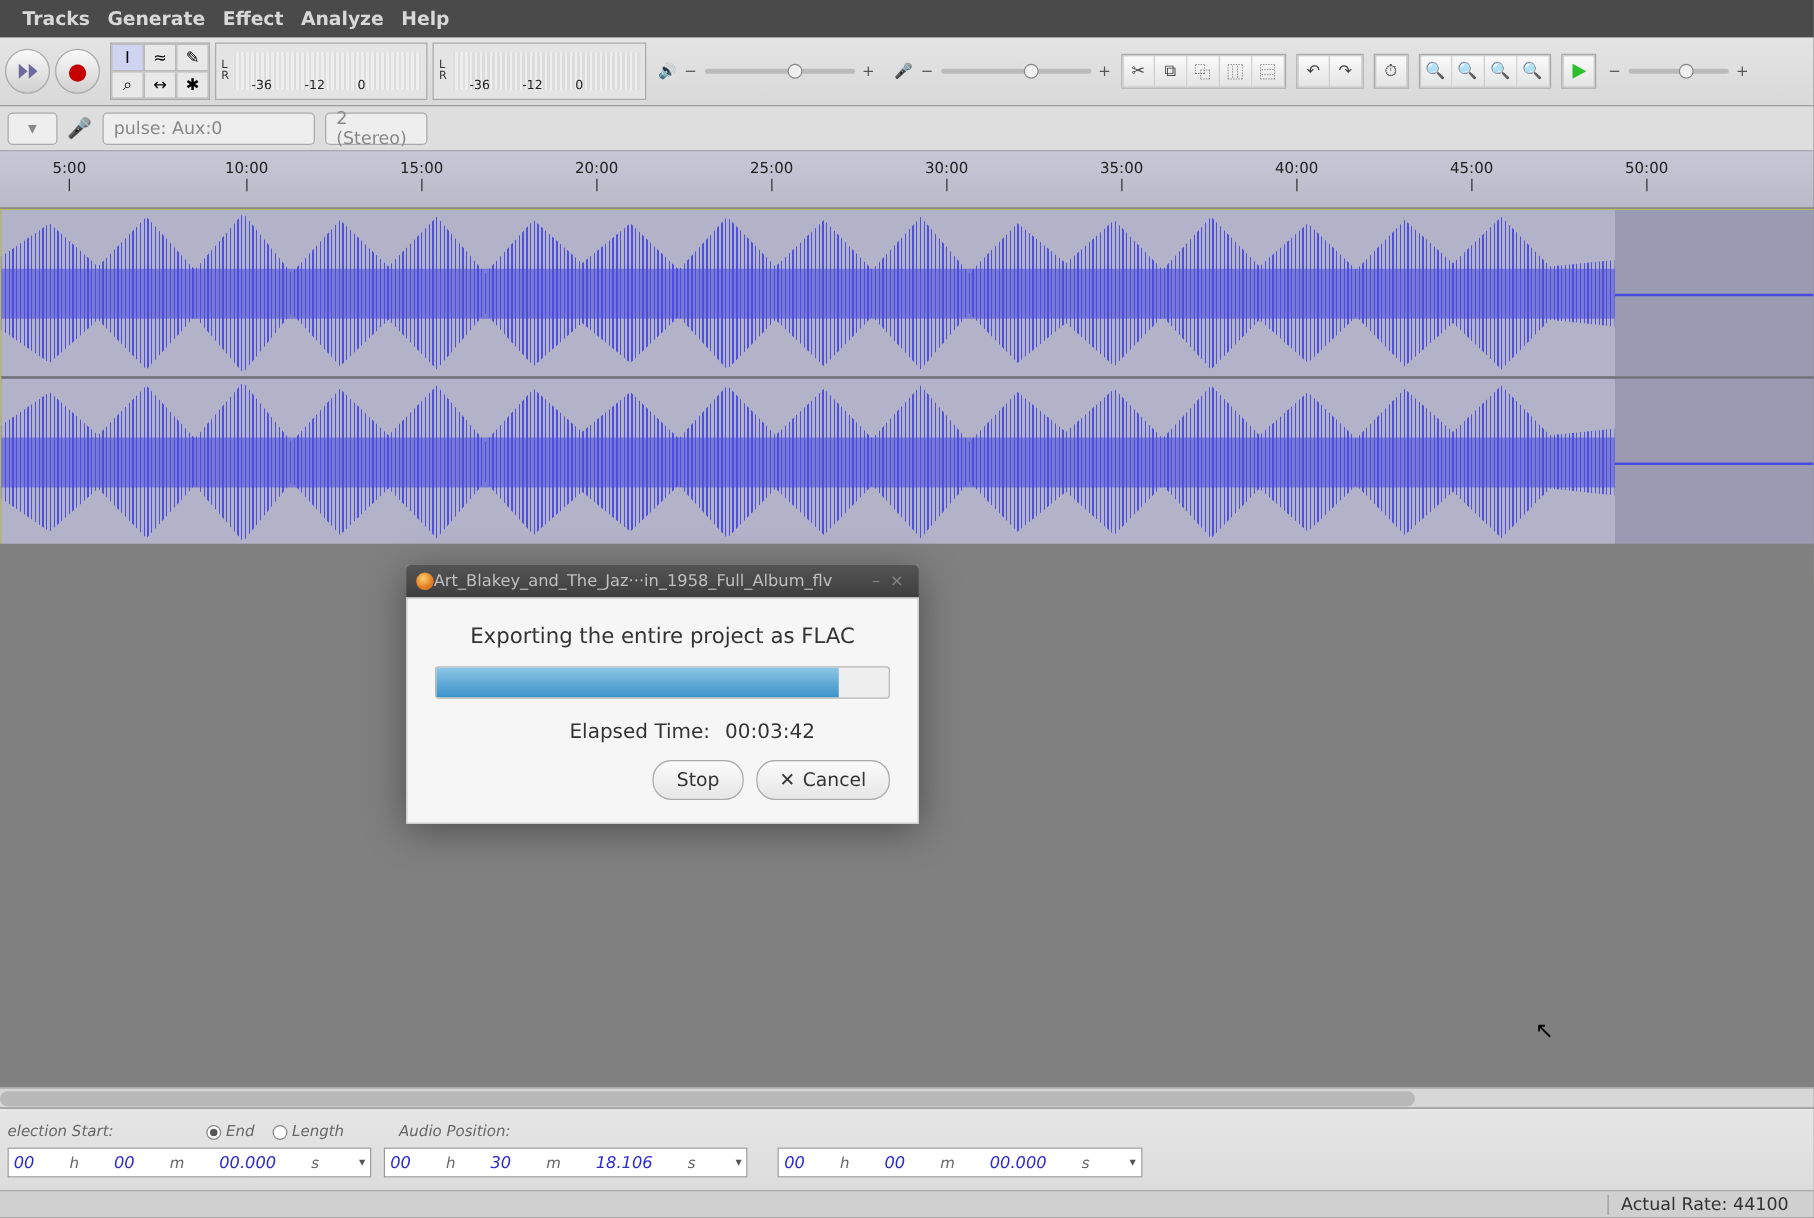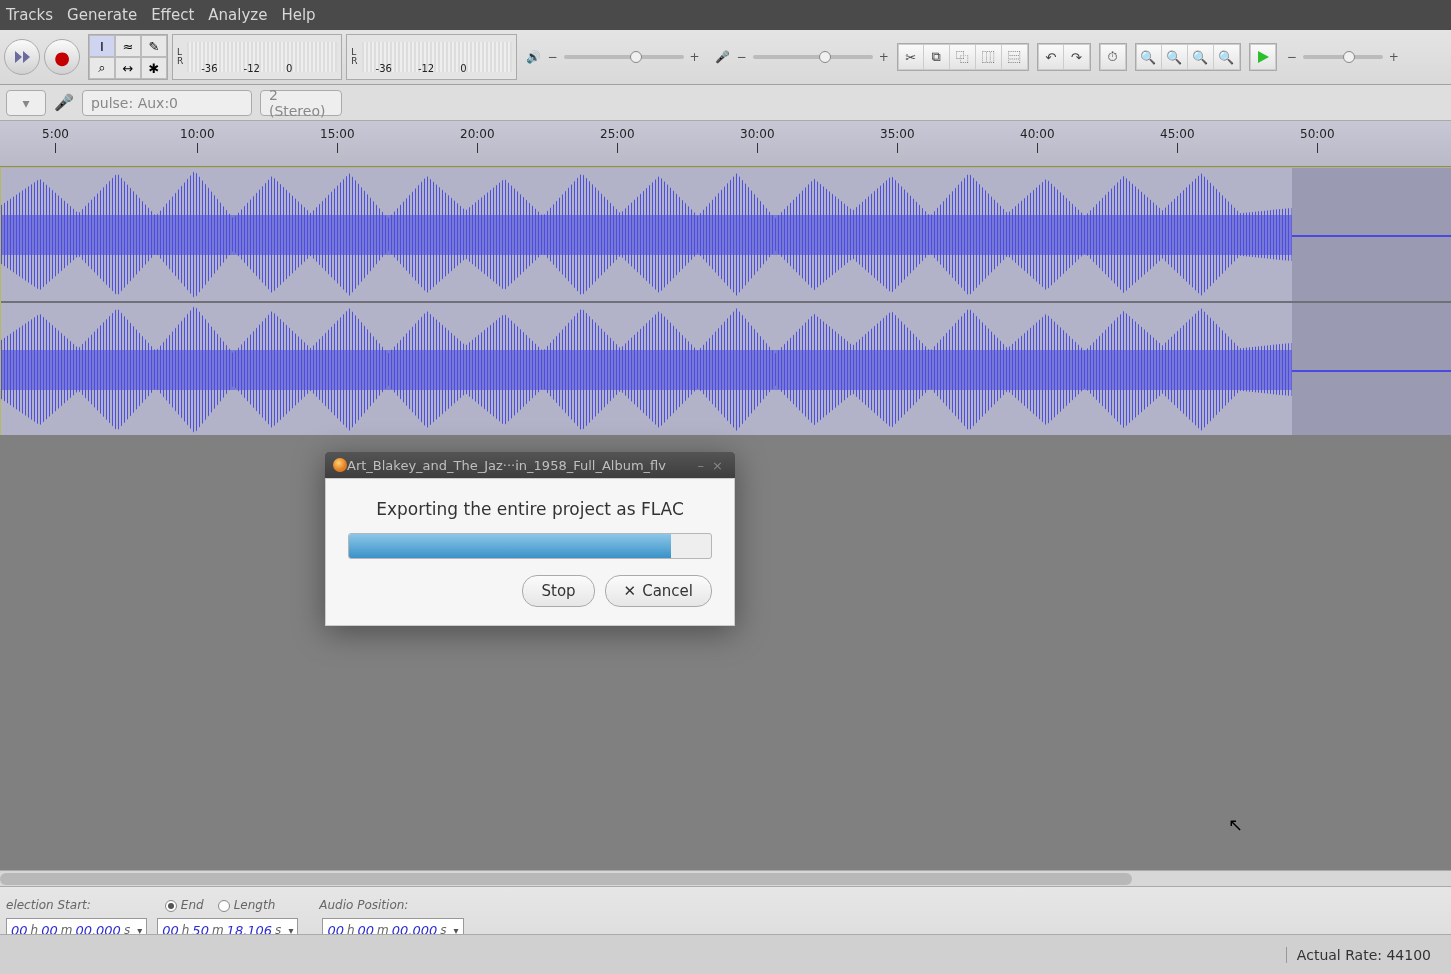--- a/index.html
+++ b/index.html
@@ -1,19 +1,19 @@
 <!DOCTYPE html>
 <html><head>
 <meta charset="utf-8">
 <style>
 * { margin: 0; padding: 0; box-sizing: border-box; font-family: "DejaVu Sans", Ubuntu, sans-serif; }
 body { width: 1451px; height: 974px; background: #808080; overflow: hidden; user-select: none; }
 
 
-.menubar { height: 30px; background: #4a4a4a; display: flex; align-items: center; gap: 14px; padding-left: 6px; font-size: 15px; color: #d8d8d8; }
+.menubar { height: 30px; background: #4a4a4a; display: flex; align-items: center; gap: 14px; padding-left: 18px; font-size: 15px; color: #d8d8d8; font-weight: bold; }
 .menubar span { cursor: default; }
 
 
 .toolbars { height: 55px; background: linear-gradient(#e4e4e4,#d9d9d9); display: flex; align-items: center; border-bottom: 1px solid #a0a0a0;}
 .transport-btn { width: 36px; height: 36px; border-radius: 50%; background: linear-gradient(#fafafa,#d0d0d0); border: 1px solid #aaa; margin-left: 4px; display: flex; align-items: center; justify-content: center; }
 .rec { color: #c40000; font-size: 18px; }
 .skip svg { width:16px; height:16px; fill:#6b6ba0;}
 .tool-grid { width: 80px; height: 46px; display: grid; grid-template-columns: repeat(3,1fr); grid-template-rows: repeat(2,1fr); border:1px solid #aaa; margin-left:8px; background:#e8e8e8;}
 .tool-grid div { border:1px solid #bbb; display:flex; align-items:center; justify-content:center; font-size:13px;}
 .tool-grid .sel { background:#cfd4f0; }
@@ -69,27 +69,27 @@
 .times .row { display:flex; gap:12px; justify-content:center; margin-bottom:6px;}
 .times .lbl { width:160px; text-align:right;}
 .dlg-btns { display:flex; justify-content:flex-end; gap:10px; margin-top:14px;}
 .dlg-btns button { padding:6px 18px; font-size:15px; background:linear-gradient(#fbfbfb,#e6e6e6); border:1px solid #aaa; border-radius:15px; color:#333; display:flex; align-items:center; gap:6px;}
 
 
 .sel-bar { position:absolute; left:0; right:0; bottom:22px; height:66px; background:linear-gradient(#e6e6e6,#dcdcdc); border-top:1px solid #aaa; display:flex; align-items:flex-end; gap:18px; padding:6px 6px 10px 6px; font-size:12px; color:#666;font-style:italic;}
 .sel-group .top { display:flex; gap:14px; align-items:center; margin-bottom:6px;}
 .radio { width:12px; height:12px; border-radius:50%; border:1px solid #888; display:inline-block; margin-right:4px; background:#fff; vertical-align:middle;}
 .radio.on::after{content:"";display:block;width:6px;height:6px;border-radius:50%;background:#555;margin:2px;}
-.spinner { display:inline-flex; border:1px solid #999; background:#fff; height:24px; align-items:center; padding:0 4px; font-size:13px; color:#333;}
+.spinner { display:inline-flex; border:1px solid #999; background:#fff; height:24px; align-items:center; padding:0 4px; font-size:13px; color:#333;gap:25px;}
 .spinner b { color:#2a2ad0; font-weight:normal;}
 .spinner .unit { color:#666; margin:0 3px; font-size:12px;}
 .spinner .arrow { color:#555; margin-left:4px; font-size:10px;}
 
 
-.status { position:absolute; left:0; right:0; bottom:0; height:40px; background:#d0d0d0; border-top:1px solid #aaa; display:flex; justify-content:flex-end; align-items:center; padding-right:10px; font-size:14px; color:#333;}
+.status { position:absolute; left:0; right:0; bottom:0; height:22px; background:#d0d0d0; border-top:1px solid #aaa; display:flex; justify-content:flex-end; align-items:center; padding-right:10px; font-size:14px; color:#333;}
 .status .cell { border-left:1px solid #999; padding:0 10px;}
 
 
 .hscroll { position:absolute; left:0; right:0; bottom:88px; height:16px; background:#d7d7d7; border-top:1px solid #aaa;}
 .hscroll .thumb { position:absolute; top:2px; left:0; height:12px; width:78%; background:#b8b8b8; border-radius:6px;}
 
 
 .cursor-img { position:absolute; top:814px; left:1228px; font-size:18px; color:#000; }
 </style>
 </head>
@@ -250,20 +250,24 @@
     <div class="sp"></div>
     <span class="winbtn">–</span>
     <span class="winbtn">×</span>
   </div>
   <div class="dialog">
     <h4>Exporting the entire project as FLAC</h4>
     <div class="progress">
       <div class="bar" style="width:89%"></div>
     </div>
     <div class="times">
+      <div class="row">
+        <span class="lbl">Elapsed Time:</span>
+        <span>00:03:42</span>
+      </div>
     </div>
     <div class="dlg-btns">
       <button>Stop</button>
       <button>
           <span>✕</span>
           <span>Cancel</span>
         </button>
     </div>
   </div>
 </div>
@@ -286,21 +290,21 @@
           <span class="unit">h</span>
         <b>00</b>
           <span class="unit">m</span>
         <b>00.000</b>
           <span class="unit">s</span>
           <span class="arrow">▾</span>
       </span>
       <span class="spinner">
         <b>00</b>
           <span class="unit">h</span>
-        <b>50</b>
+        <b>30</b>
           <span class="unit">m</span>
         <b>18.106</b>
           <span class="unit">s</span>
           <span class="arrow">▾</span>
       </span>
       <span class="spinner" style="margin-left:14px">
         <b>00</b>
           <span class="unit">h</span>
         <b>00</b>
           <span class="unit">m</span>

